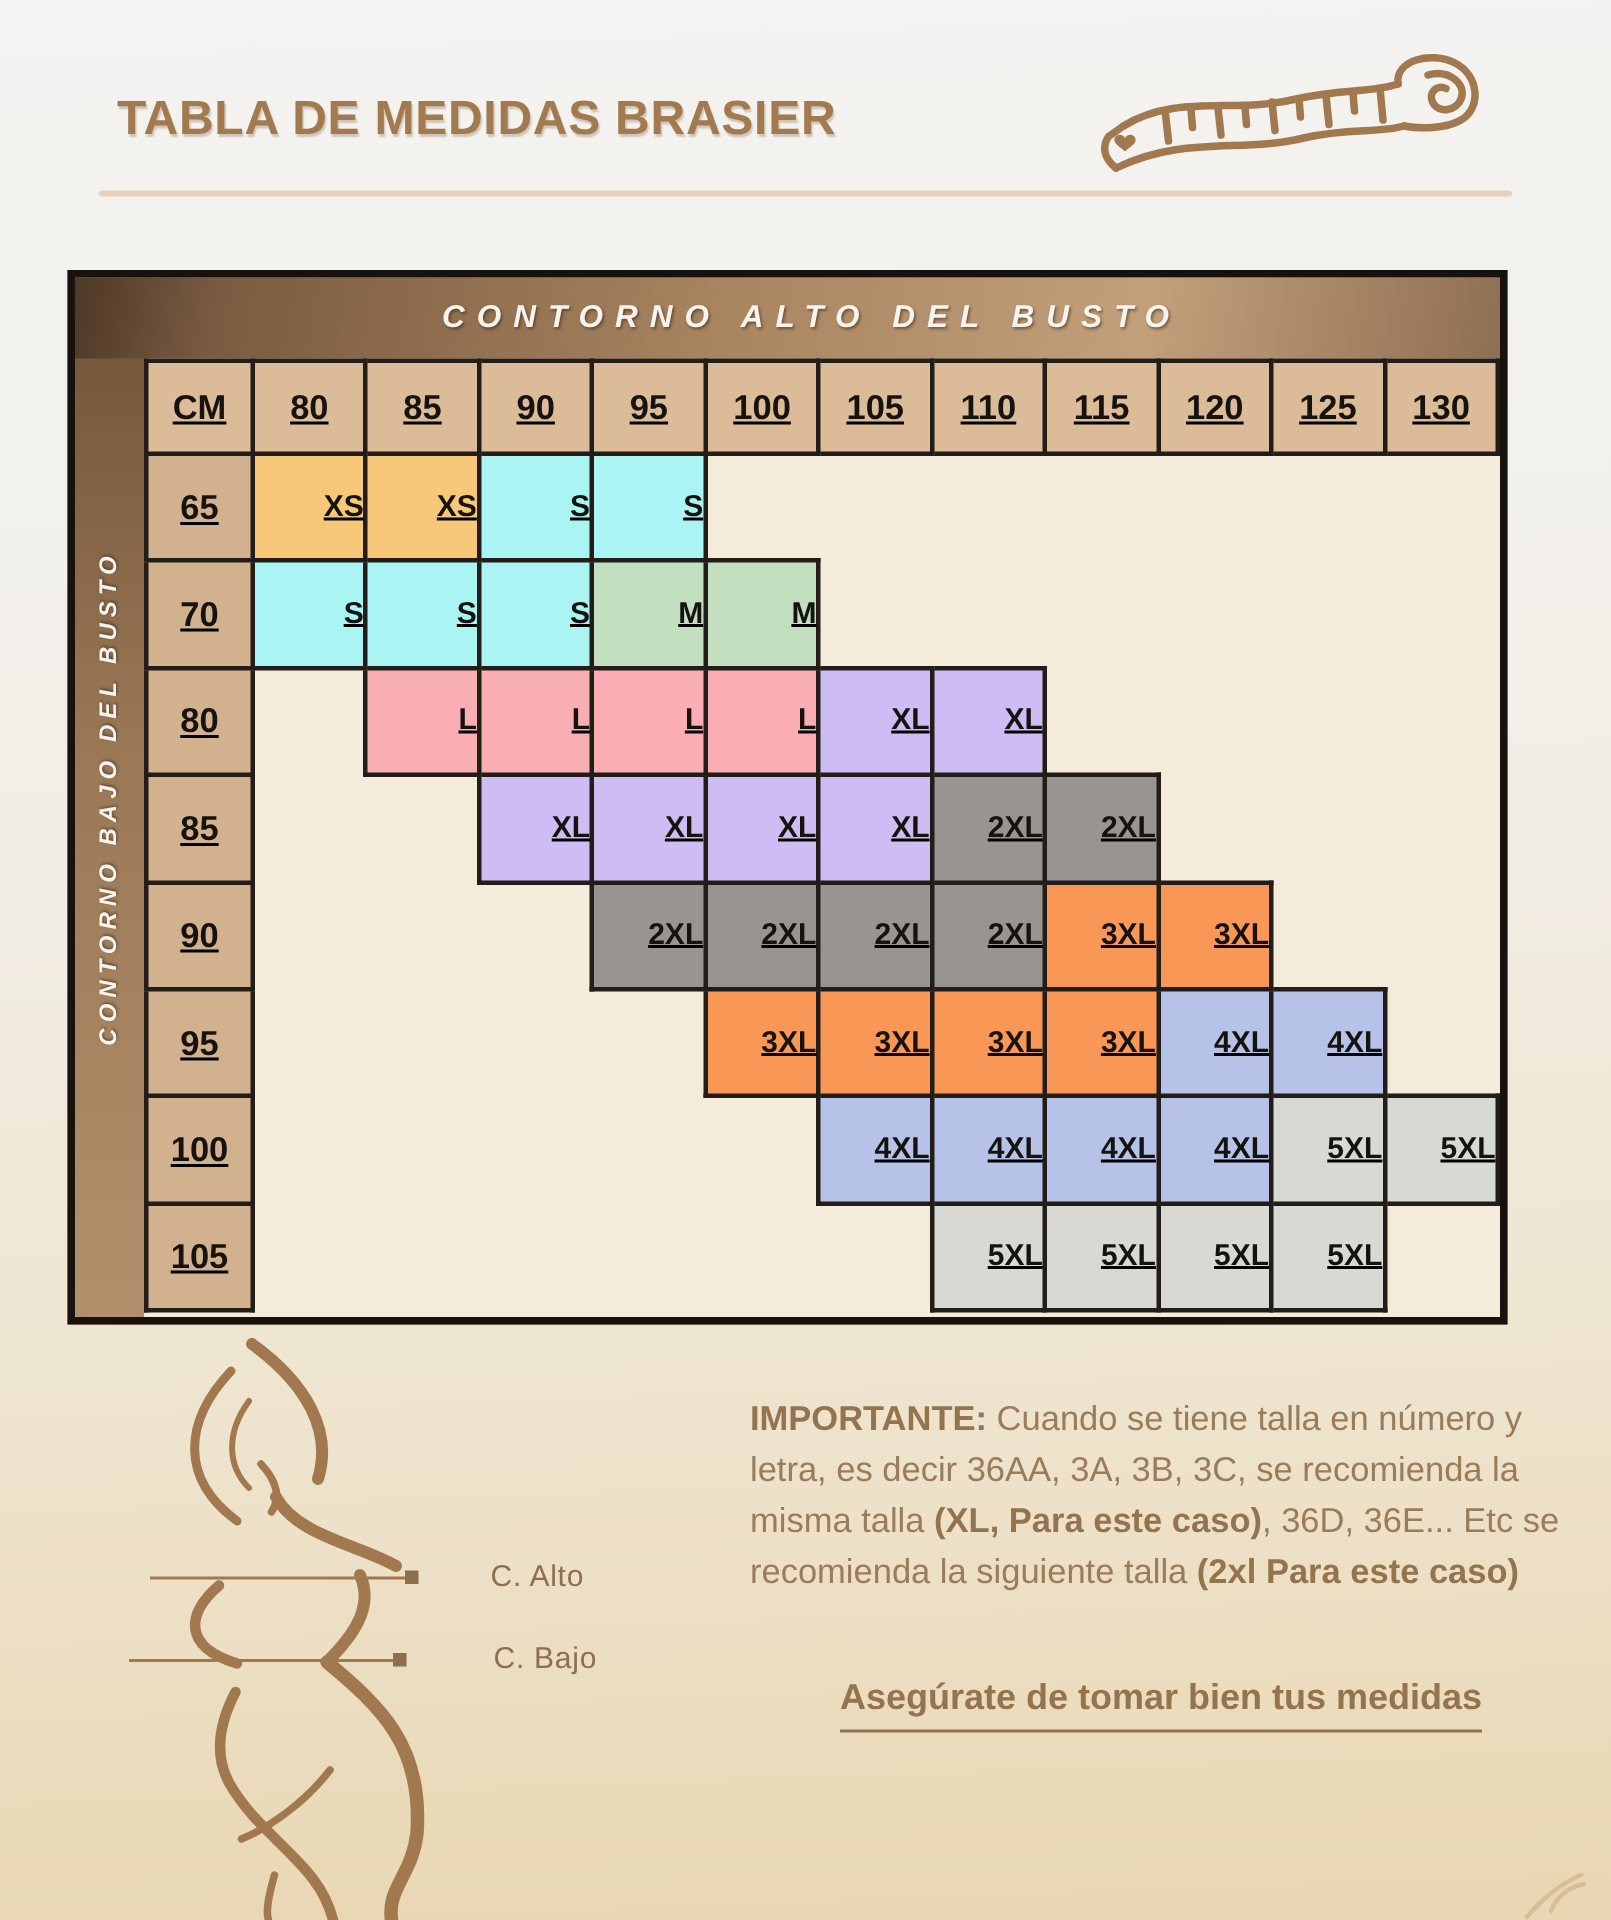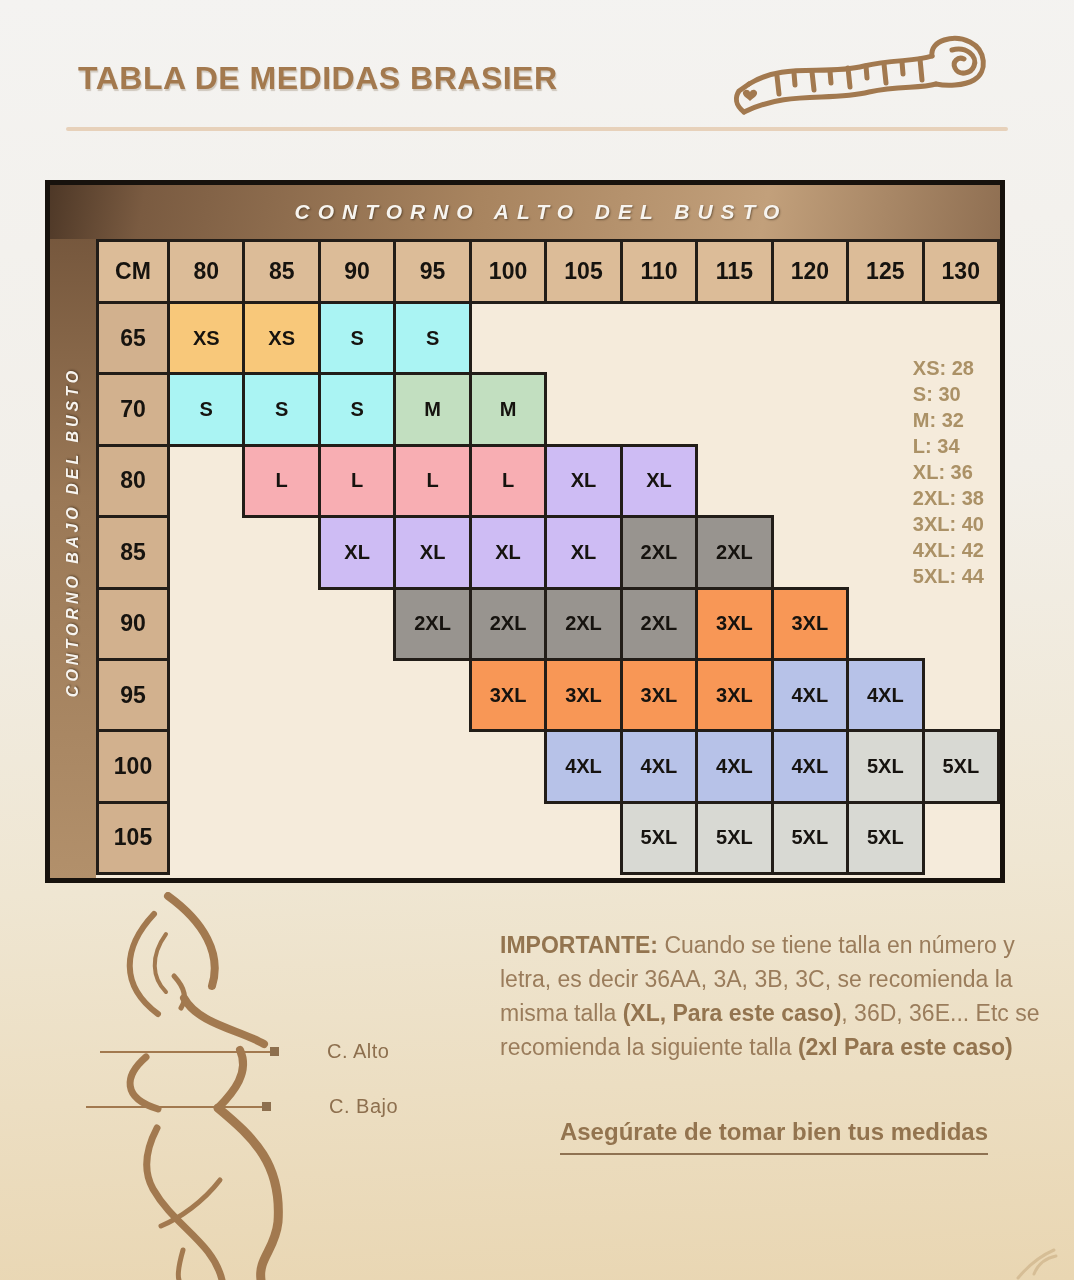--- a/index.html
+++ b/index.html
@@ -23,27 +23,27 @@
   .band-top{position:absolute;left:0;right:0;top:0;height:54px;
             background:linear-gradient(100deg,#4e3827 0%,#7a5b41 10%,#a8845f 45%,#c2a07b 75%,#8f6f52 100%);
             display:flex;align-items:center;justify-content:center;padding-left:32px;}
   .band-top span{color:#f7f4ef;font-size:21px;font-weight:bold;font-style:italic;
                  letter-spacing:8px;text-shadow:1px 1px 2px rgba(40,25,10,.5);}
   .band-left span{position:absolute;left:50%;top:50%;
                   transform:translate(-50%,-50%) rotate(-90deg);white-space:nowrap;
                   color:#f7f4ef;font-size:16px;font-weight:bold;font-style:italic;
                   letter-spacing:4px;text-shadow:1px 1px 2px rgba(40,25,10,.5);}
   .table-panel{position:absolute;left:46px;top:54px;right:0;bottom:0;
-               background:#f5ebdb;}
+               background:#f5ebdb;text-decoration:underline;}
   table.grid{border-collapse:collapse;table-layout:fixed;width:904px;height:636px;}
   .grid th,.grid td{text-align:center;vertical-align:middle;padding:0;
                     color:#16130f;font-weight:bold;}
   .grid thead th{background:#dcbc98;border:3px solid #221d18;font-size:23px;}
   .grid tbody th{background:#d2b18e;border:3px solid #221d18;font-size:23px;}
-  .grid td.filled{border:3px solid #221d18;font-size:20px;}
+  .grid td.filled{border:3px solid #221d18;font-size:20px;text-align:right;}
   .grid td.empty{border:none;background:transparent;}
   .legend{position:absolute;right:16px;top:170px;text-align:left;
           color:#ab9166;font-size:20px;font-weight:bold;line-height:26px;}
 
   
   .silhouette{position:absolute;left:62px;top:892px;}
   .measure-line{position:absolute;height:2px;background:#a2794f;}
   .measure-square{position:absolute;width:9px;height:9px;background:#8d6f4e;}
   .measure-label{position:absolute;font-size:20px;color:#8d6f4e;letter-spacing:.5px;}
 
@@ -219,31 +219,20 @@
               <td class="empty"></td>
               <td class="filled" style="background: rgb(216, 217, 211);">5XL</td>
               <td class="filled" style="background: rgb(216, 217, 211);">5XL</td>
               <td class="filled" style="background: rgb(216, 217, 211);">5XL</td>
               <td class="filled" style="background: rgb(216, 217, 211);">5XL</td>
               <td class="empty"></td>
             </tr>
           </tbody>
         </table>
     </div>
-    <div class="legend" id="legend">
-        <div>XS: 28</div>
-        <div>S: 30</div>
-        <div>M: 32</div>
-        <div>L: 34</div>
-        <div>XL: 36</div>
-        <div>2XL: 38</div>
-        <div>3XL: 40</div>
-        <div>4XL: 42</div>
-        <div>5XL: 44</div>
-      </div>
   </div>
 
   <svg class="silhouette" width="330" height="388" viewBox="0 0 330 388">
     <g fill="none" stroke="#a2794f" stroke-linecap="round" stroke-linejoin="round">
       <path d="M106,4 C142,30 160,62 150,94" stroke-width="8"></path>
       <path d="M92,22 C60,56 58,94 96,122" stroke-width="6"></path>
       <path d="M104,42 C88,64 90,86 104,100" stroke-width="4"></path>
       <path d="M112,84 C123,96 125,107 119,116" stroke-width="5"></path>
       <path d="M122,106 C136,132 178,138 202,152" stroke-width="8"></path>
       <path d="M178,158 C188,180 172,200 156,216" stroke-width="8"></path>

